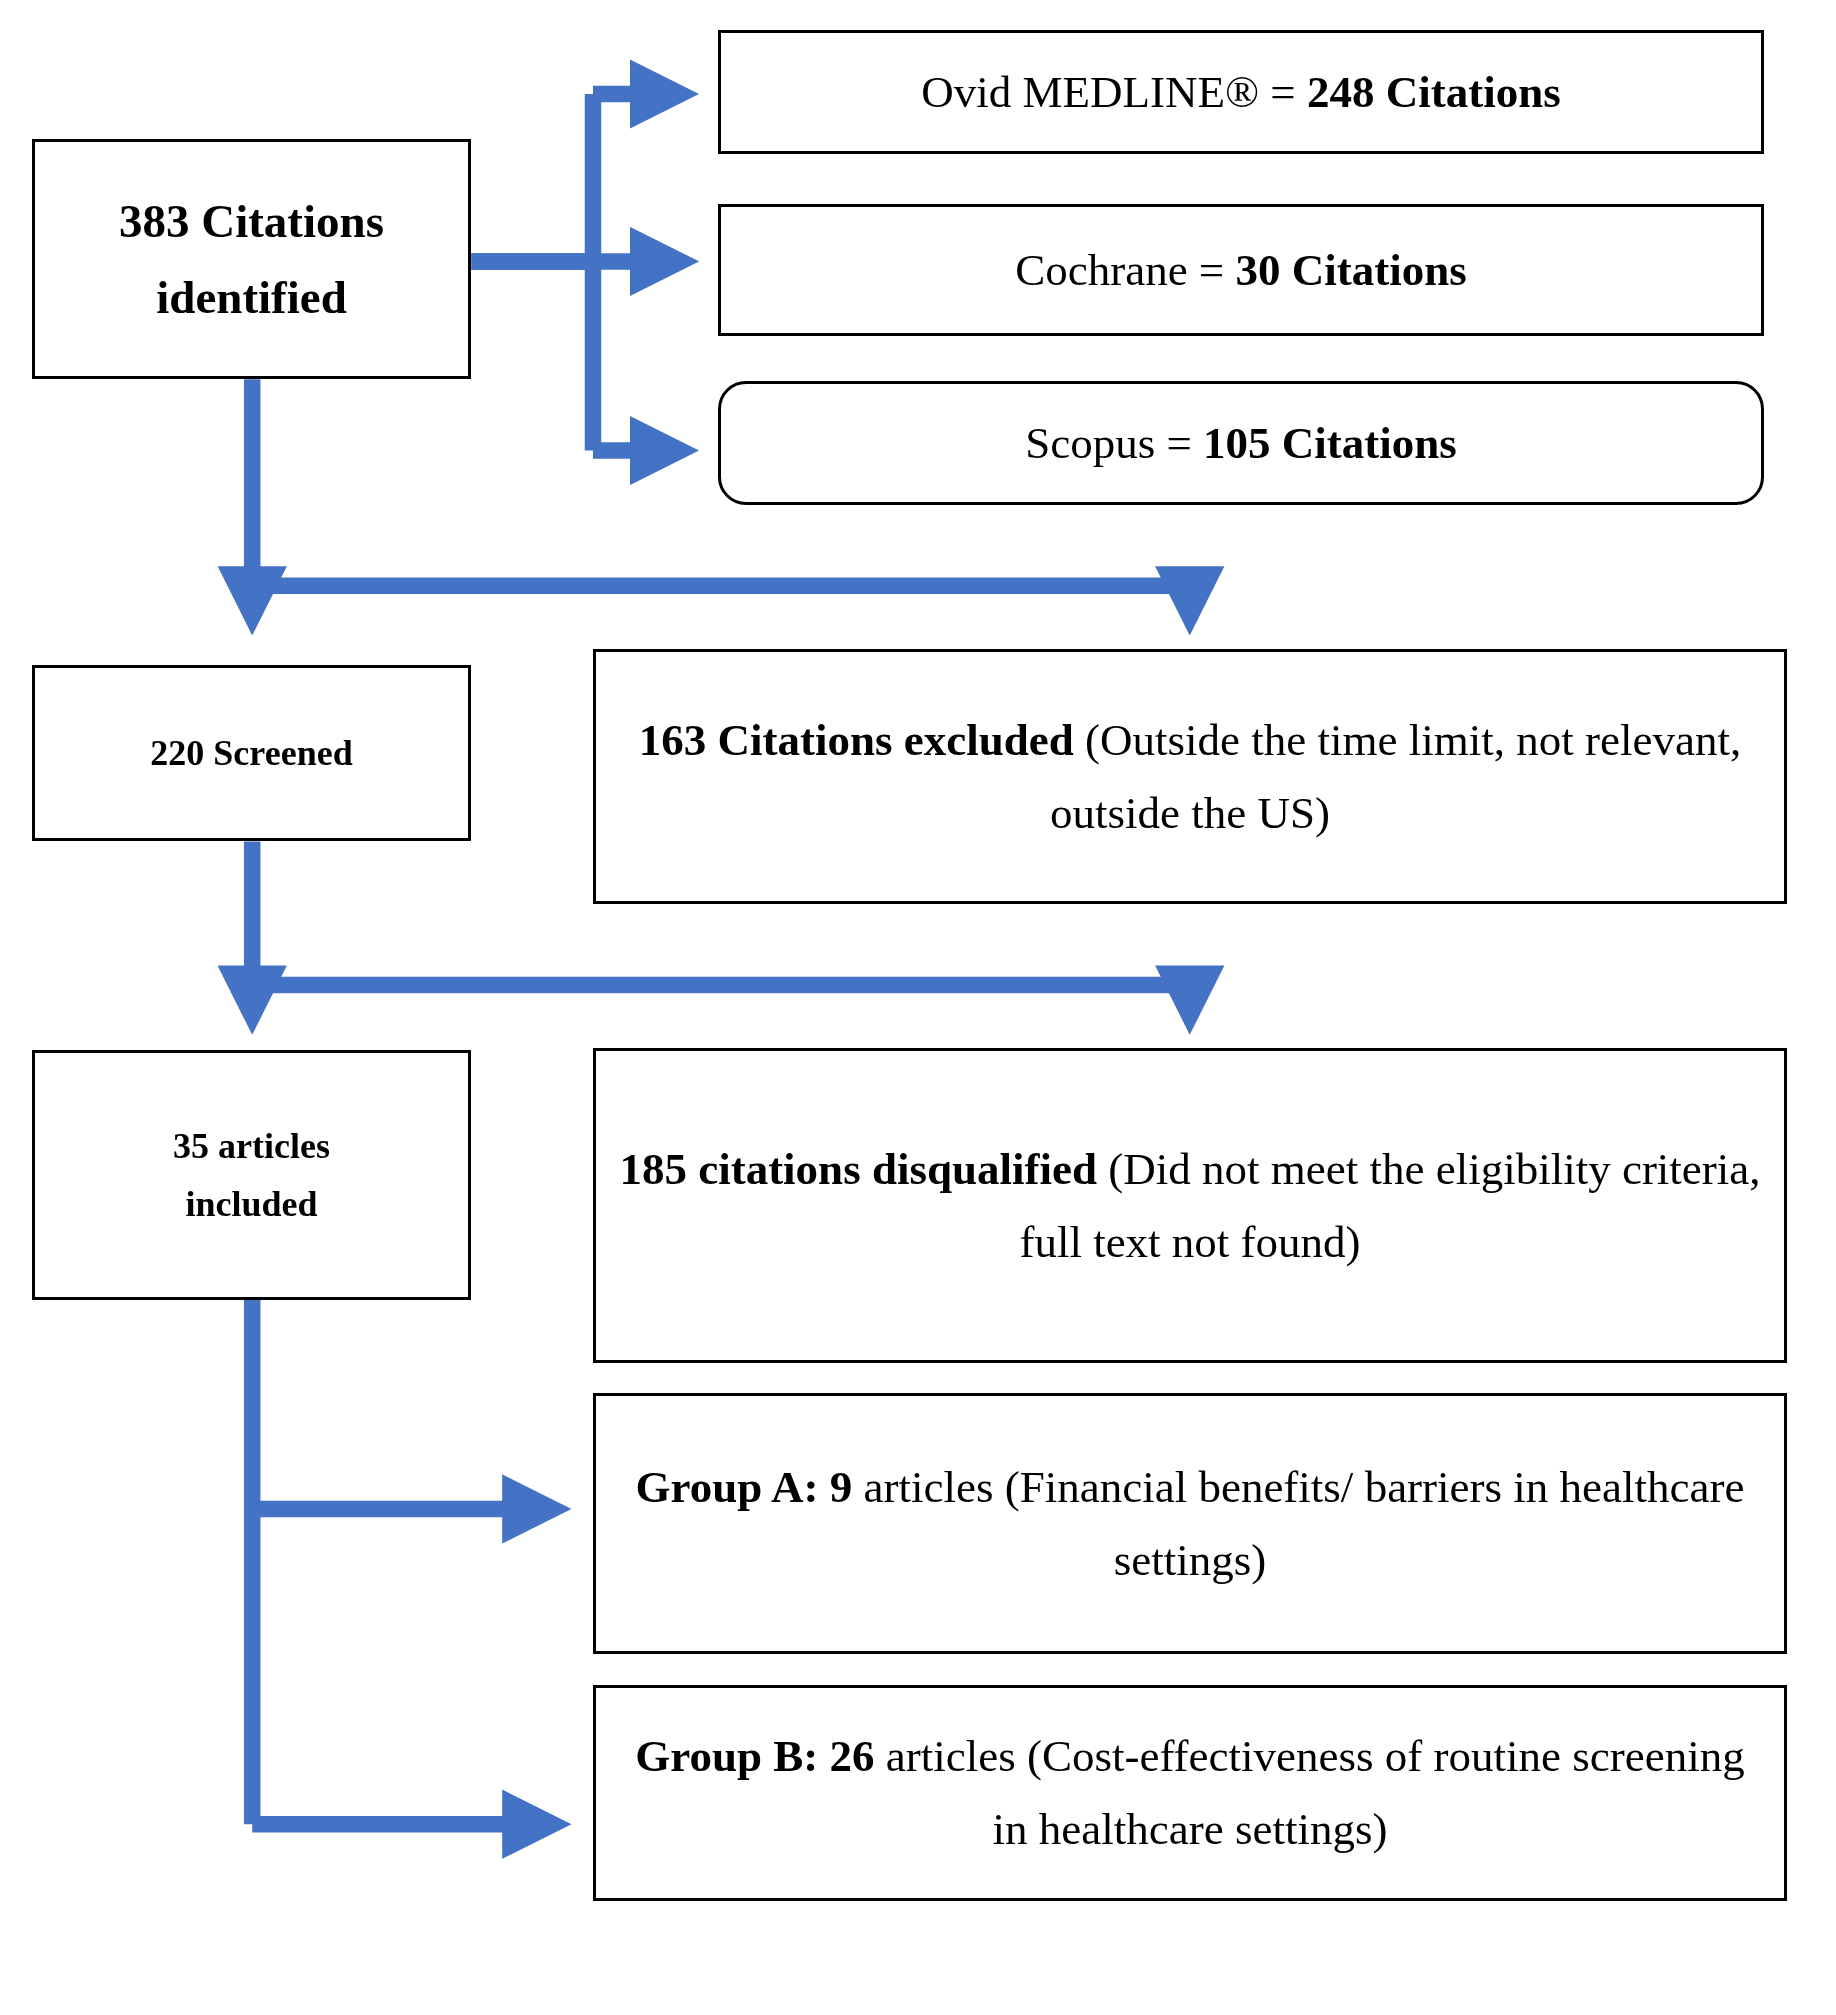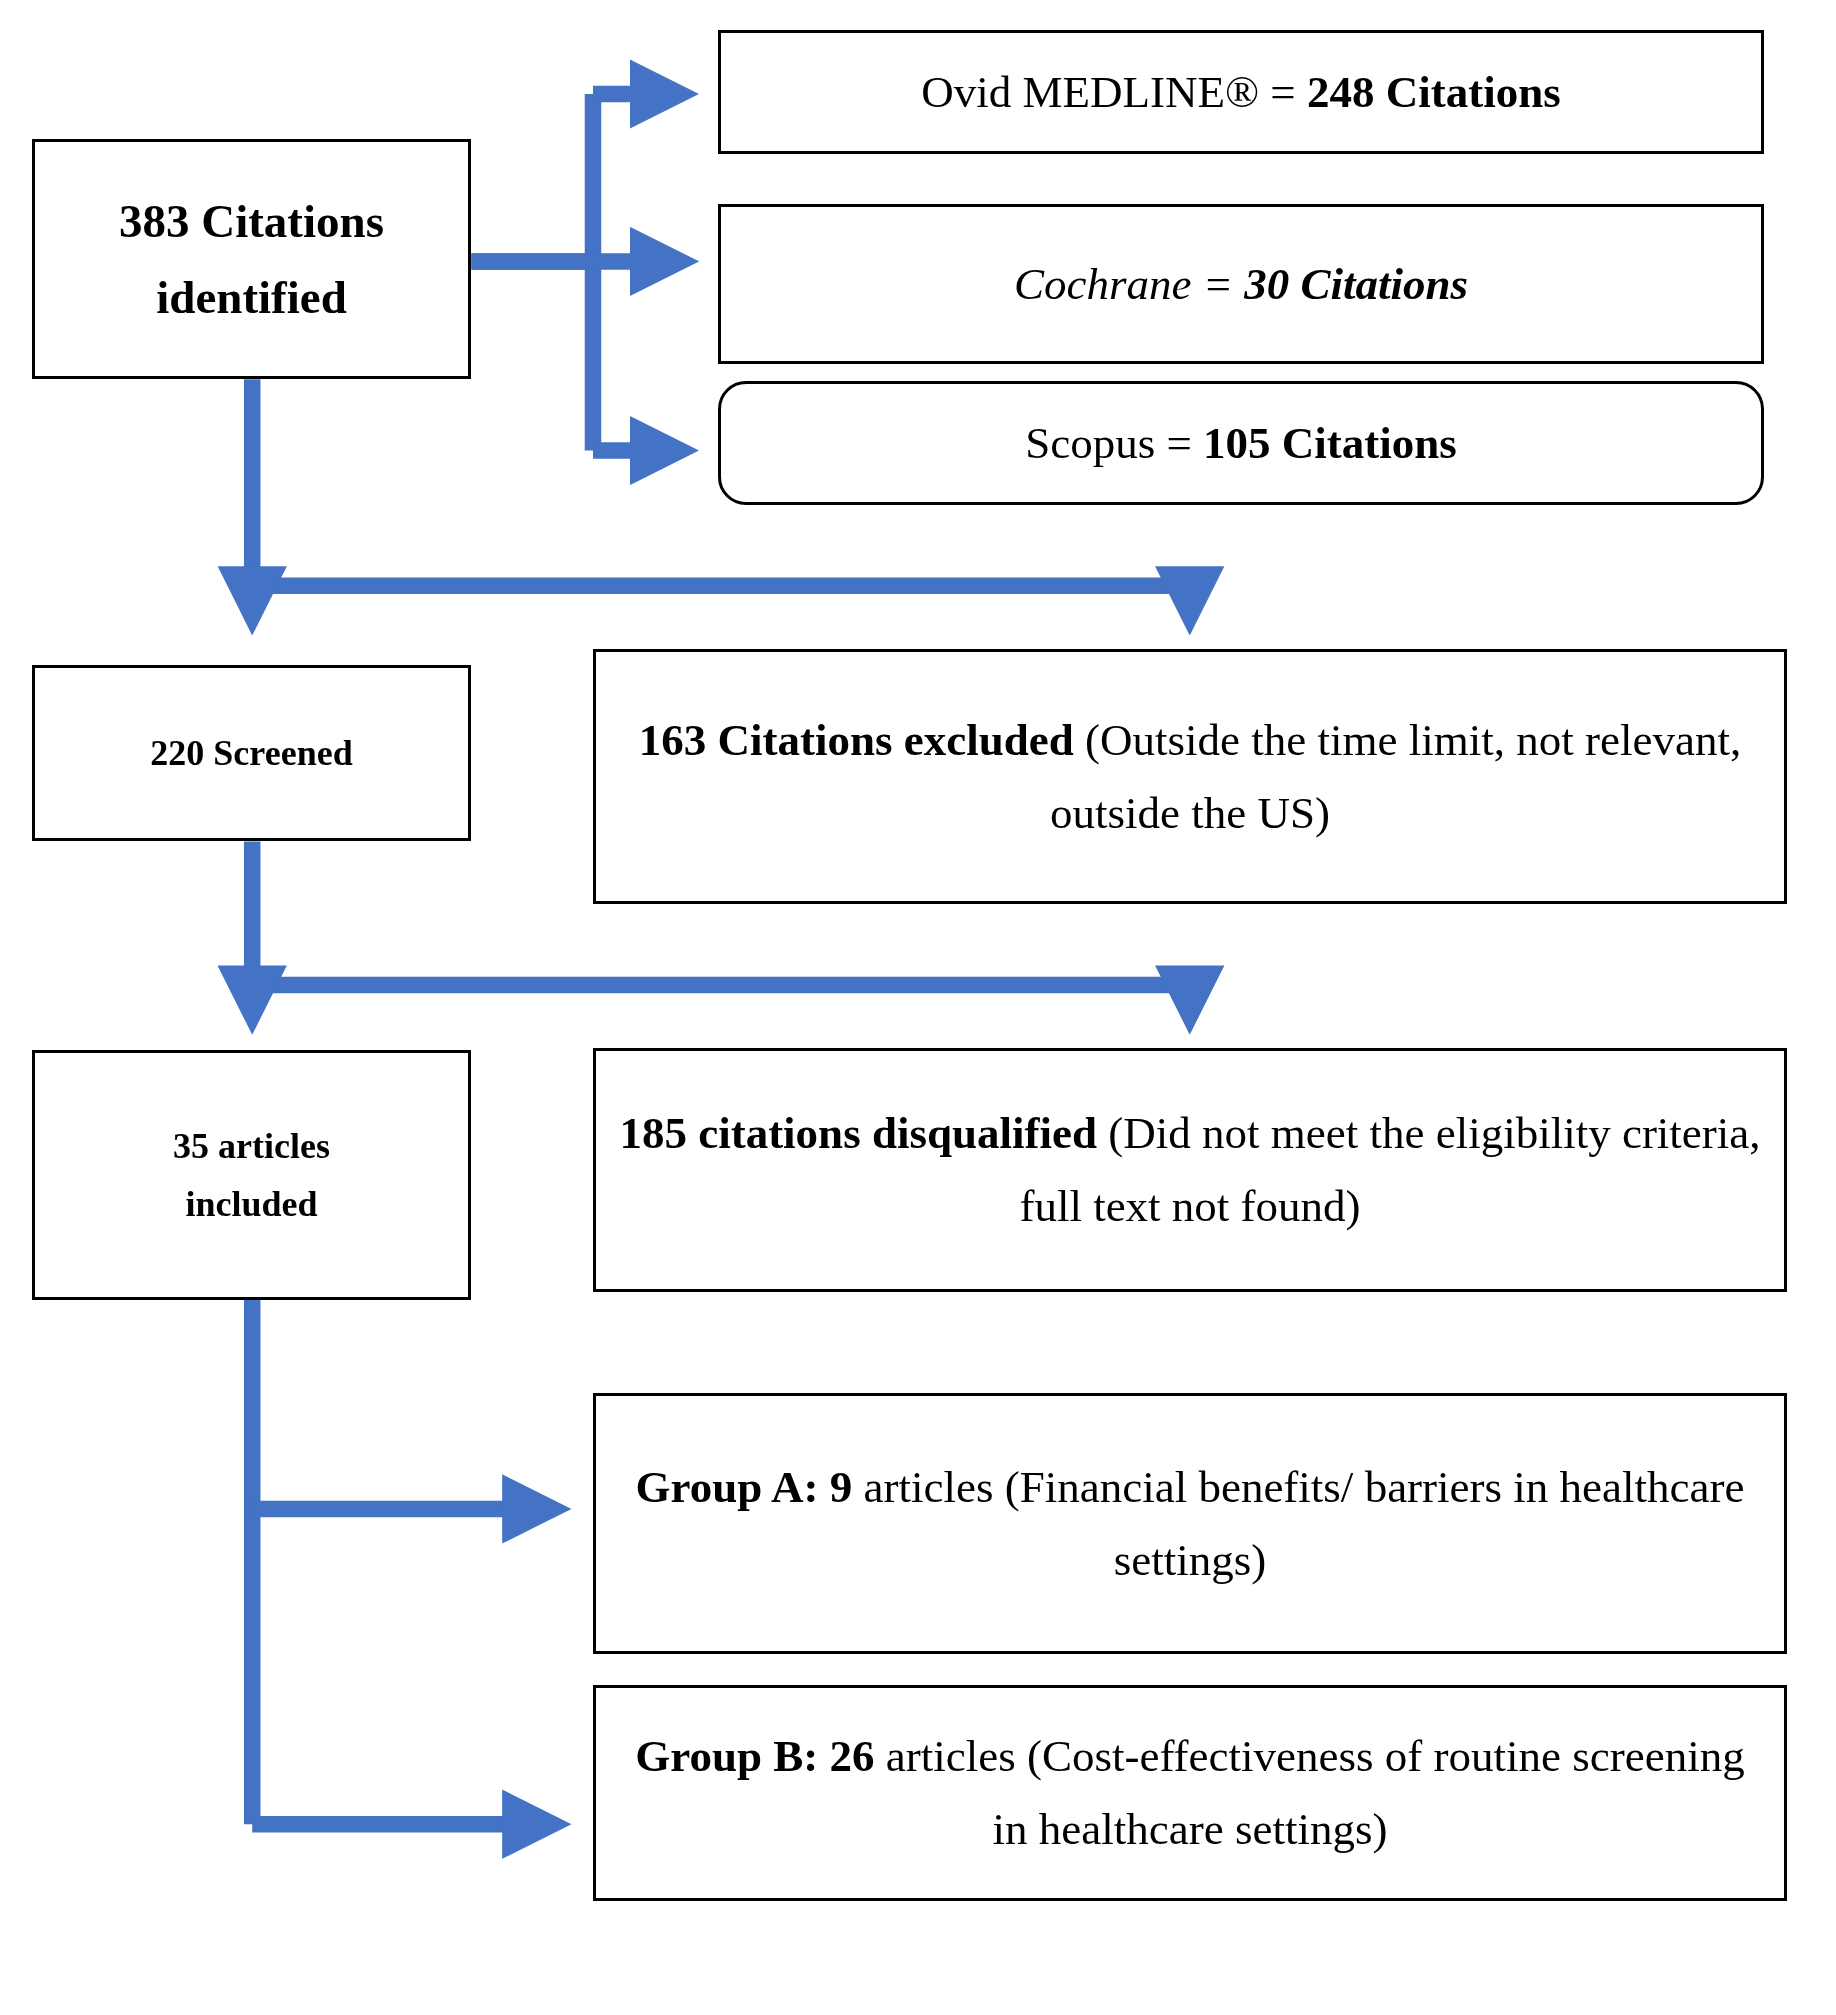--- a/index.html
+++ b/index.html
@@ -57,33 +57,33 @@
   #node-included {
     left: 32px;  top: 1050px;  width: 439px;  height: 250px;
   }
   #node-included .txt { font-size: 36px; font-weight: bold; }
 
   
   #node-medline {
     left: 718px;  top: 30px;  width: 1046px;  height: 124px;
   }
   #node-cochrane {
-    left: 718px;  top: 204px;  width: 1046px;  height: 160px; font-style: italic;
+    left: 718px;  top: 204px;  width: 1046px;  height: 132px;
   }
   #node-scopus {
     left: 718px;  top: 381px;  width: 1046px;  height: 124px; border-radius: 28px;
   }
   .src .txt { font-size: 45px; font-weight: normal; }
 
   
   #node-excluded {
     left: 593px;  top: 649px;  width: 1194px;  height: 255px;
   }
   #node-disqualified {
-    left: 593px;  top: 1048px;  width: 1194px;  height: 244px;
+    left: 593px;  top: 1048px;  width: 1194px;  height: 315px;
   }
   #node-groupa {
     left: 593px;  top: 1393px;  width: 1194px;  height: 261px;
   }
   #node-groupb {
     left: 593px;  top: 1685px;  width: 1194px;  height: 216px;
   }
   .wide .txt { font-size: 45px; font-weight: normal; }
 
   b { font-weight: bold; }

